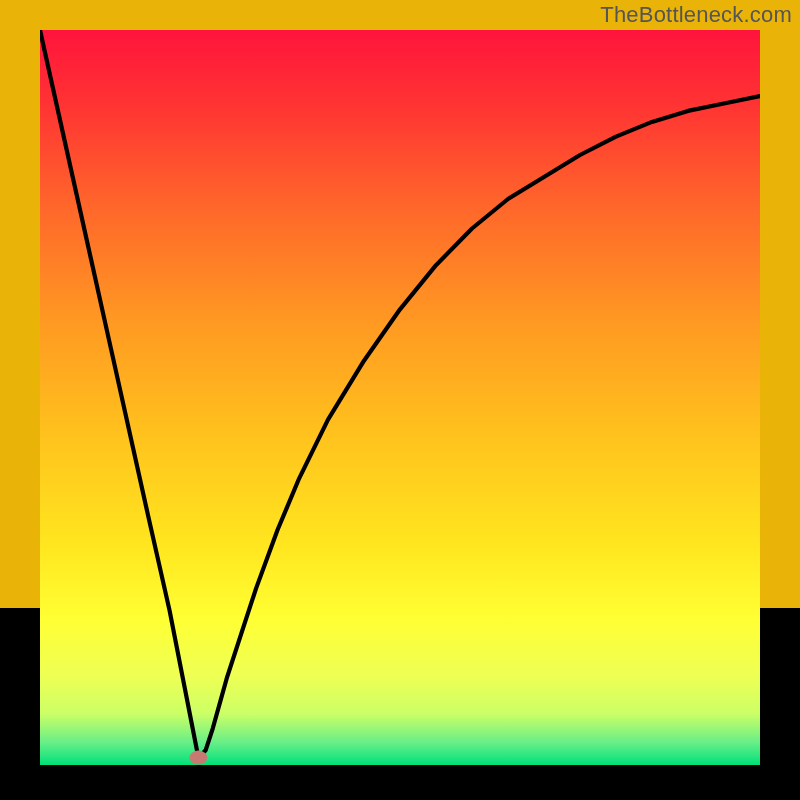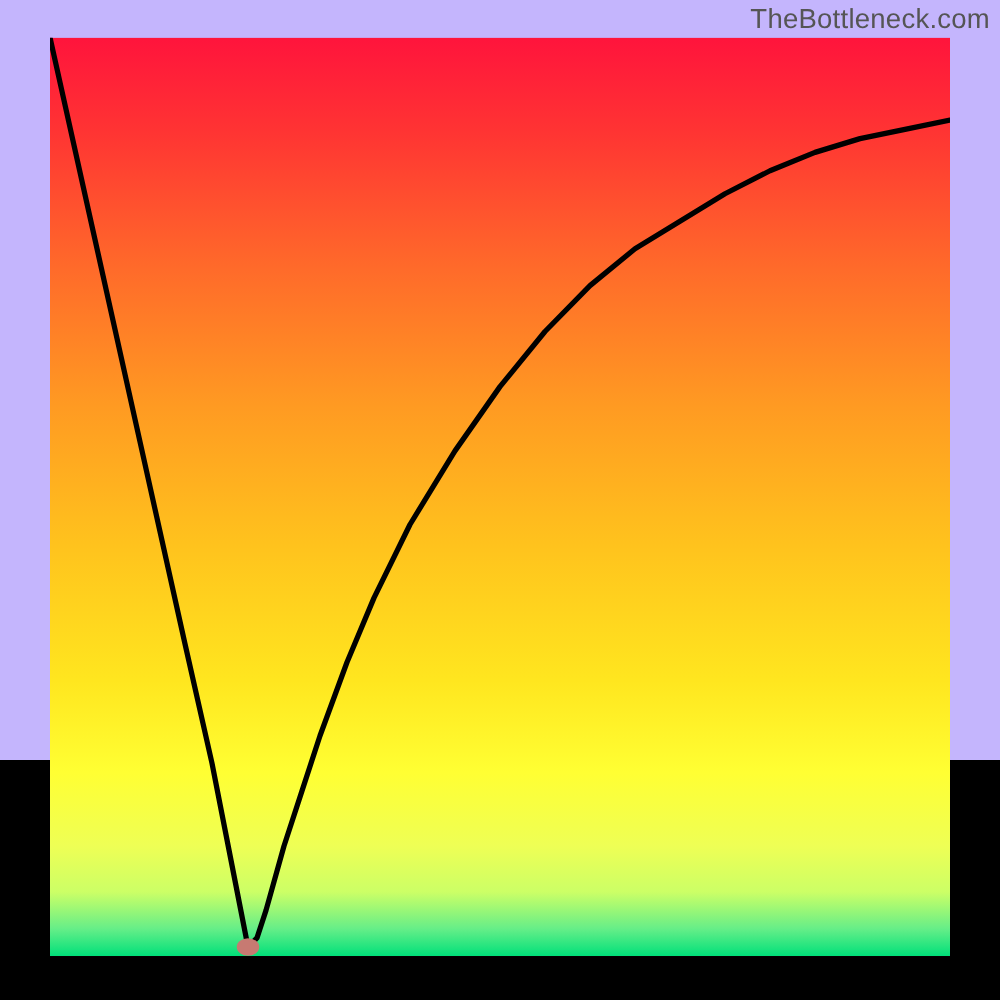--- a/index.html
+++ b/index.html
@@ -8,21 +8,21 @@
     width: 800px;
     height: 800px;
     overflow: hidden;
     background: #000;
     font-family: Arial, Helvetica, sans-serif;
   }
   .frame {
     position: relative;
     width: 800px;
     height: 608px;
-    background: #c4b5fd;
+    background: #eab308;
   }
   .watermark {
     position: absolute;
     top: 2px;
     right: 8px;
     color: #555;
     font-size: 22px;
     font-weight: 500;
     z-index: 10;
     letter-spacing: 0.2px;

